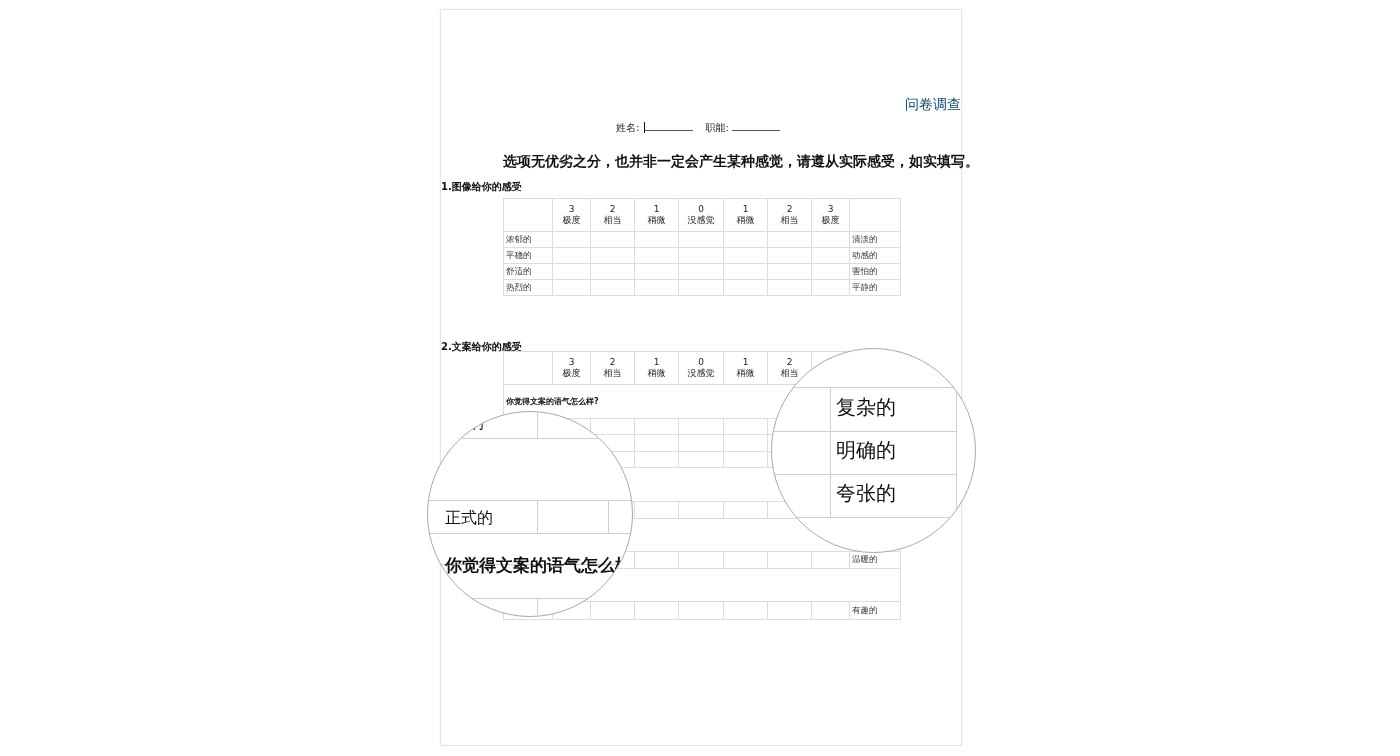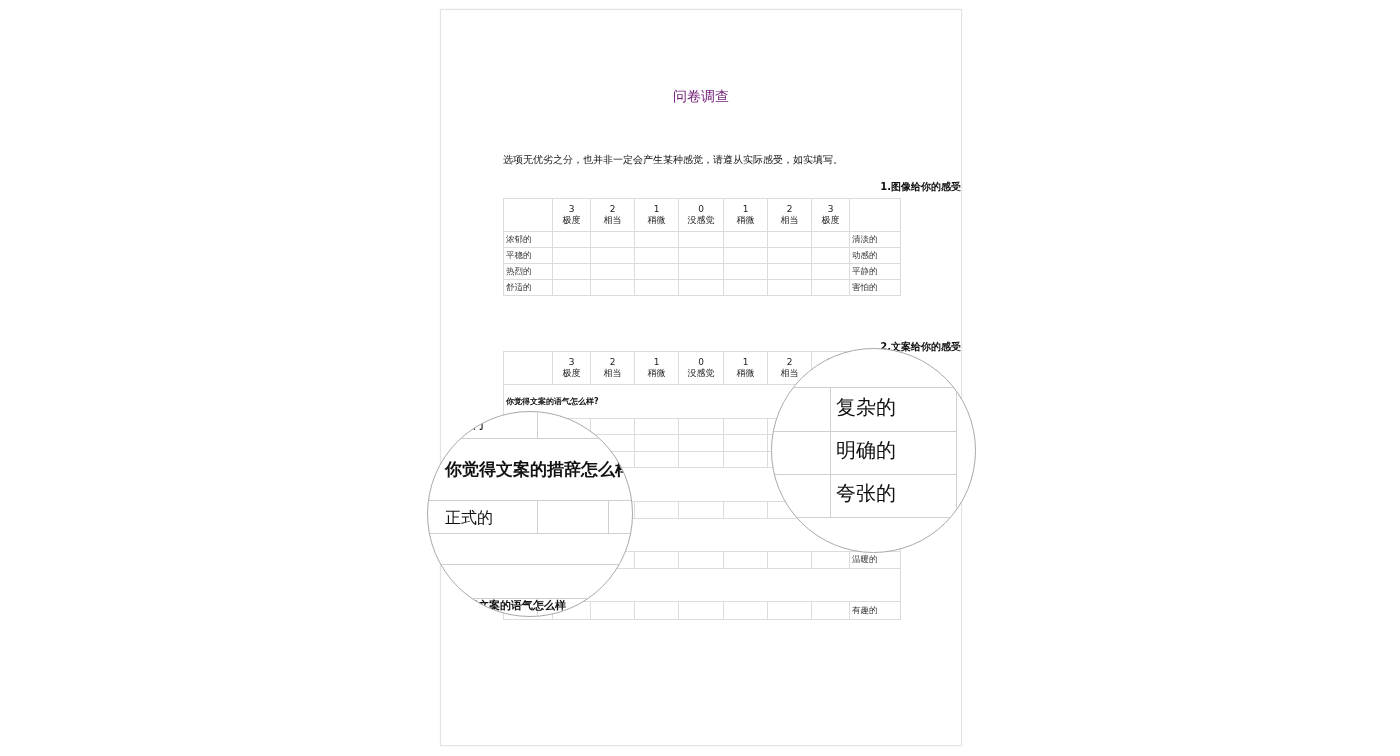--- a/index.html
+++ b/index.html
@@ -5,26 +5,26 @@
   html, body { margin: 0; padding: 0; }
   body {
     width: 1400px; height: 756px; background: #ffffff; position: relative; overflow: hidden;
     font-family: "DejaVu Sans", "Liberation Sans", sans-serif; color: #111;
   }
   .page {
     position: absolute; left: 440px; top: 9px; width: 520px; height: 735px;
     background: #fff; border: 1px solid #e3e3e3; box-shadow: 0 0 2px rgba(0,0,0,0.06);
   }
   .abs { position: absolute; }
-  .title { left: 0; width: 520px; top: 78px; text-align: center; font-size: 14px; color: #701a75; }
+  .title { left: 0; width: 520px; top: 86px; text-align: right; font-size: 14px; color: #0c4a6e; }
   .fields { left: 0; width: 520px; top: 111px; text-align: center; font-size: 10px; color: #222; }
   .fields .blank { display: inline-block; width: 48px; border-bottom: 1px solid #555; height: 9px; vertical-align: baseline; margin: 0 6px 0 0; }
   .fields .caret { display: inline-block; width: 1.5px; height: 11px; background: #111; vertical-align: -2px; margin-left: 1px; }
-  .instr { left: 62px; top: 143px; font-size: 10px; font-weight: normal; color: #111; white-space: nowrap; }
-  .sec-title { left: 0; width: 520px; text-align: right; font-size: 10px; font-weight: bold; color: #111; }
+  .instr { left: 62px; top: 143px; font-size: 14px; font-weight: bold; color: #111; white-space: nowrap; }
+  .sec-title { left: 0; width: 520px; text-align: left; font-size: 10px; font-weight: bold; color: #111; }
 
   table.grid { position: absolute; border-collapse: collapse; table-layout: fixed; font-size: 9px; color: #333; }
   table.grid td { border: 1px solid #dcdcdc; padding: 0 2px; vertical-align: middle; overflow: hidden; white-space: nowrap; }
   table.grid td.hd { text-align: center; line-height: 11px; font-size: 9px; color: #222; }
   table.grid td.q { font-weight: bold; font-size: 8px; color: #111; vertical-align: middle; padding-left: 2px; }
   table.grid td.lab { text-align: left; font-size: 8.5px; color: #333; }
 
   
   .mag {
     position: absolute; border-radius: 50%; overflow: hidden; background: #fff;
@@ -34,20 +34,26 @@
   .mag .mcol { position: absolute; border-left: 1.5px solid #cfcfcf; }
   .mag .mtext { position: absolute; white-space: nowrap; color: #111; }
 </style>
 </head>
 <body>
 
 <div class="page">
 
   <div class="abs title">问卷调查</div>
 
+  <div class="abs fields">
+    <span>姓名:</span>
+    <span class="caret"></span><span class="blank"></span>
+    &nbsp;<span>职能:</span>
+    <span class="blank" style="width:48px"></span>
+  </div>
 
   <div class="abs instr">选项无优劣之分，也并非一定会产生某种感觉，请遵从实际感受，如实填写。</div>
 
   <div class="abs sec-title" style="top:170px">1.图像给你的感受</div>
 
   <table class="grid" style="left:62px; top:188px; width:397px;">
     <colgroup>
       <col style="width:49px">
         <col style="width:38px">
         <col style="width:44px">
@@ -107,40 +113,40 @@
       <td></td>
           <td></td>
           <td></td>
           <td></td>
           <td></td>
           <td></td>
           <td></td>
       <td class="lab">动感的</td>
     </tr>
     <tr style="height:16px">
+      <td class="lab">舒适的</td>
+      <td></td>
+          <td></td>
+          <td></td>
+          <td></td>
+          <td></td>
+          <td></td>
+          <td></td>
+      <td class="lab">害怕的</td>
+    </tr>
+    <tr style="height:16px">
       <td class="lab">热烈的</td>
       <td></td>
           <td></td>
           <td></td>
           <td></td>
           <td></td>
           <td></td>
           <td></td>
       <td class="lab">平静的</td>
-    </tr>
-    <tr style="height:16px">
-      <td class="lab">舒适的</td>
-      <td></td>
-          <td></td>
-          <td></td>
-          <td></td>
-          <td></td>
-          <td></td>
-          <td></td>
-      <td class="lab">害怕的</td>
     </tr>
   </tbody>
     </table>
 
   <div class="abs sec-title" style="top:330px">2.文案给你的感受</div>
 
   <table class="grid" style="left:62px; top:341px; width:397px;">
     <colgroup>
       <col style="width:49px">
         <col style="width:38px">
@@ -275,23 +281,22 @@
   <div class="mrow" style="left:0; top:26px; width:206px;"></div>
   <div class="mrow" style="left:0; top:88px; width:206px;"></div>
   <div class="mrow" style="left:0; top:121px; width:206px;"></div>
   <div class="mrow" style="left:0; top:152px; width:206px;"></div>
   <div class="mrow" style="left:0; top:186px; width:206px;"></div>
   <div class="mcol" style="left:109px; top:0; height:26px;"></div>
   <div class="mcol" style="left:109px; top:88px; height:33px;"></div>
   <div class="mcol" style="left:180px; top:88px; height:33px;"></div>
   <div class="mcol" style="left:109px; top:186px; height:20px;"></div>
   <div class="mtext" style="left:40px; top:1px; font-size:16px;">的</div>
-  <div class="mtext" style="left:17px; top:46px; font-size:17px; font-weight:bold;">你觉得文案的措辞怎么样</div>
   <div class="mtext" style="left:17px; top:96px; font-size:16px;">正式的</div>
-  <div class="mtext" style="left:17px; top:142px; font-size:11px; font-weight:bold;margin-top:44px;">你觉得文案的语气怎么样</div>
+  <div class="mtext" style="left:17px; top:142px; font-size:17px; font-weight:bold;">你觉得文案的语气怎么样</div>
 </div>
 
 <div class="mag" style="left:771px; top:348px; width:205px; height:205px;">
   <div class="mrow" style="left:0; top:38px; width:185px;"></div>
   <div class="mrow" style="left:0; top:82px; width:185px;"></div>
   <div class="mrow" style="left:0; top:125px; width:185px;"></div>
   <div class="mrow" style="left:0; top:168px; width:185px;"></div>
   <div class="mcol" style="left:58px; top:38px; height:130px;"></div>
   <div class="mcol" style="left:184px; top:38px; height:130px;"></div>
   <div class="mtext" style="left:64px; top:45px; font-size:20px;">复杂的</div>

